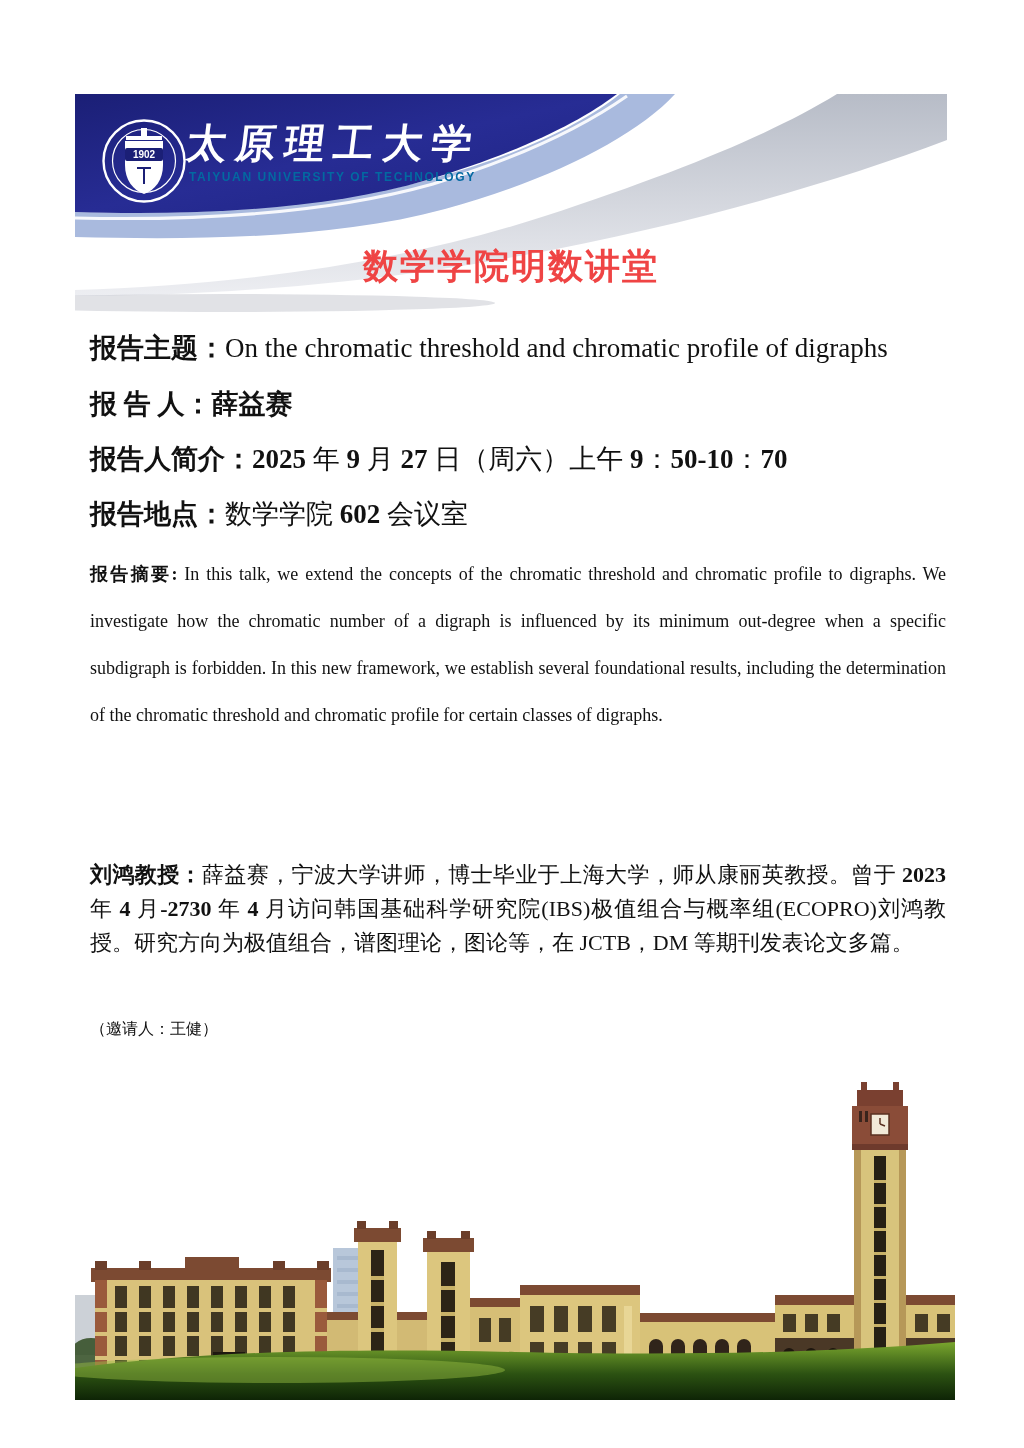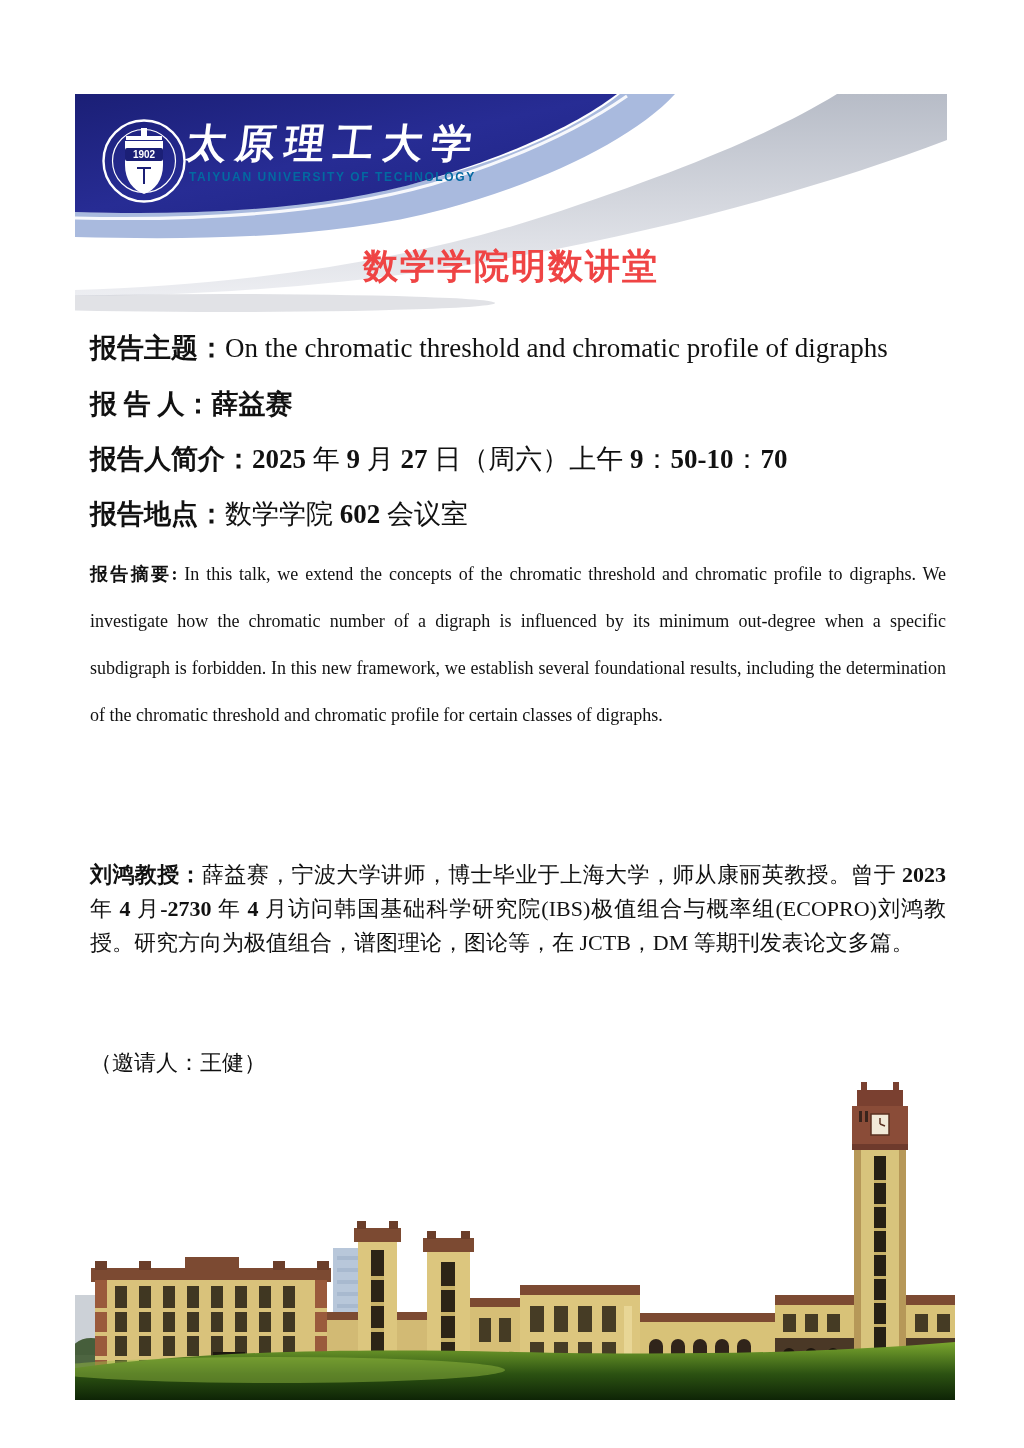--- a/index.html
+++ b/index.html
@@ -20,21 +20,21 @@
   .row{position:absolute;left:90px;width:856px;font-size:27px;line-height:30px;white-space:nowrap;}
   .row b,.lbl{font-weight:700;}
   .row-topic{top:333px;}
   .row-speaker{top:389px;}
   .row-time{top:444px;}
   .row-venue{top:499px;}
   .abstract{position:absolute;left:90px;top:551px;width:856px;font-size:18px;line-height:47px;
             text-align:justify;text-justify:inter-word;}
   .bio{position:absolute;left:90px;top:858px;width:856px;font-size:22px;line-height:34px;
        text-align:justify;text-justify:inter-word;}
-  .invite{position:absolute;left:90px;top:1019px;font-size:22px;margin-top:29px;}
+  .invite{position:absolute;left:90px;top:1019px;font-size:16px;}
 
   
   .photo{position:absolute;left:75px;top:1080px;width:880px;height:320px;}
 </style>
 </head>
 <body>
 
 <div class="banner">
   <svg width="872" height="221" viewBox="0 0 872 221" aria-hidden="true">
     <defs>

